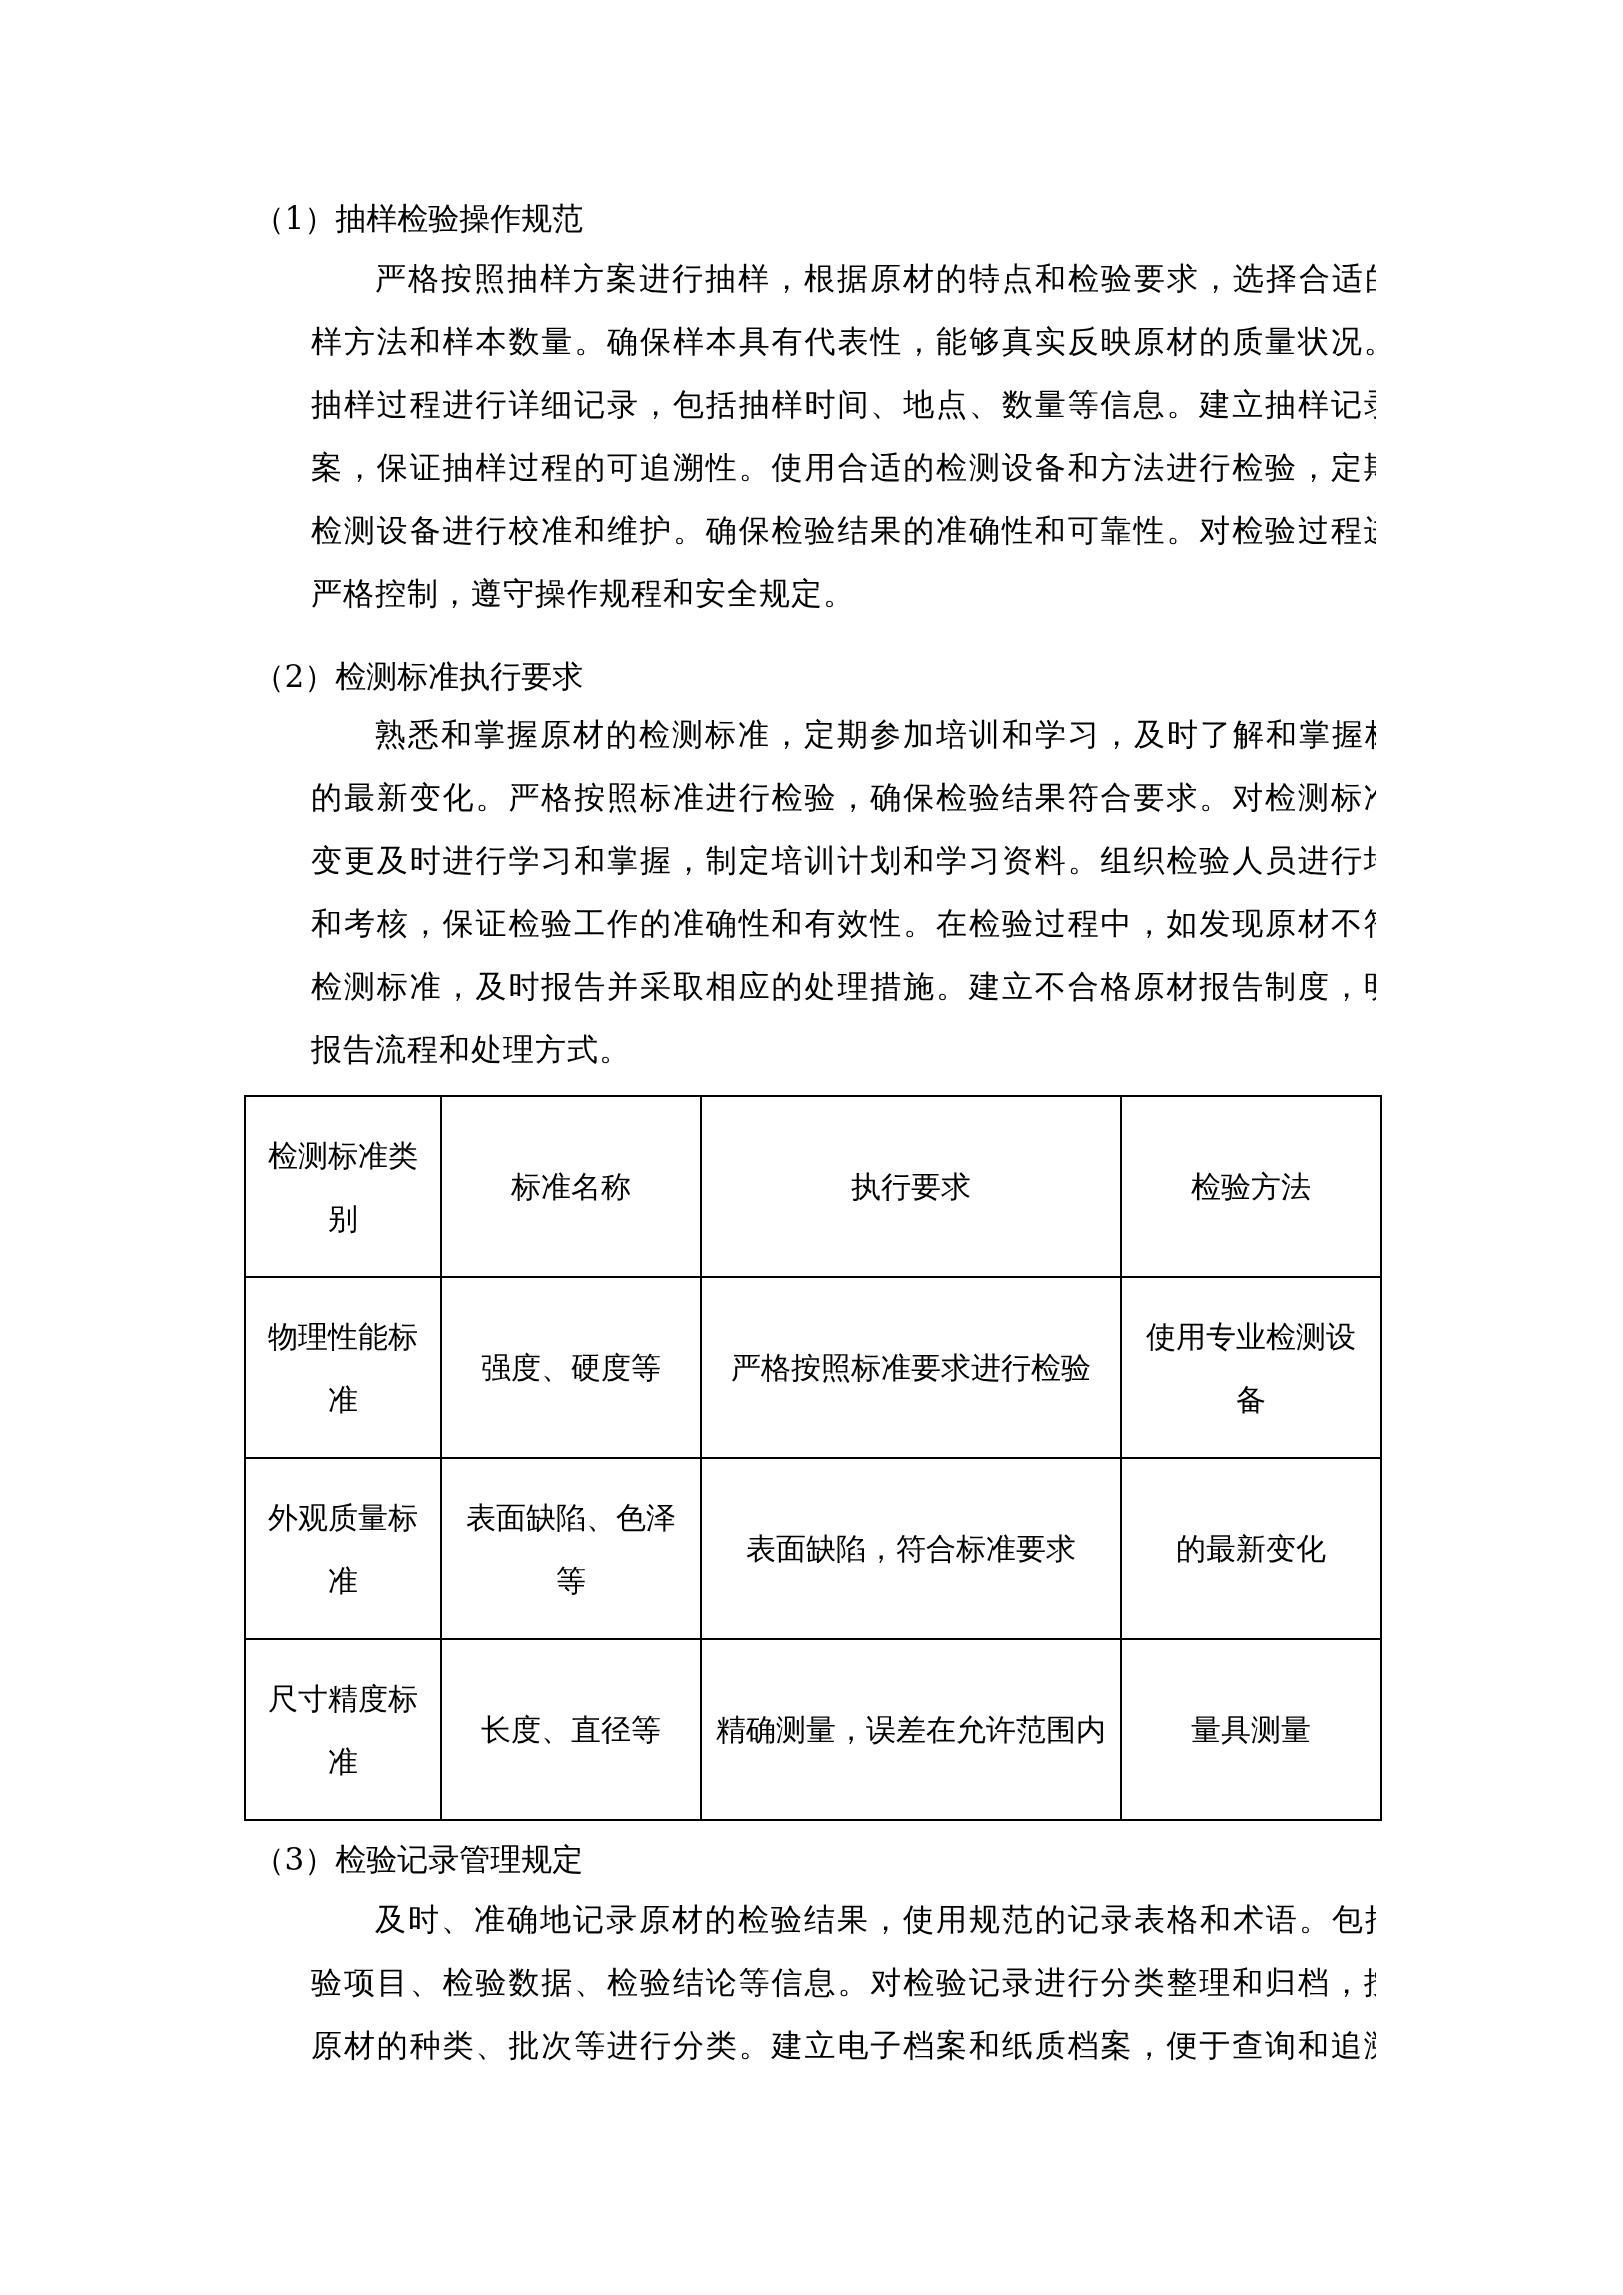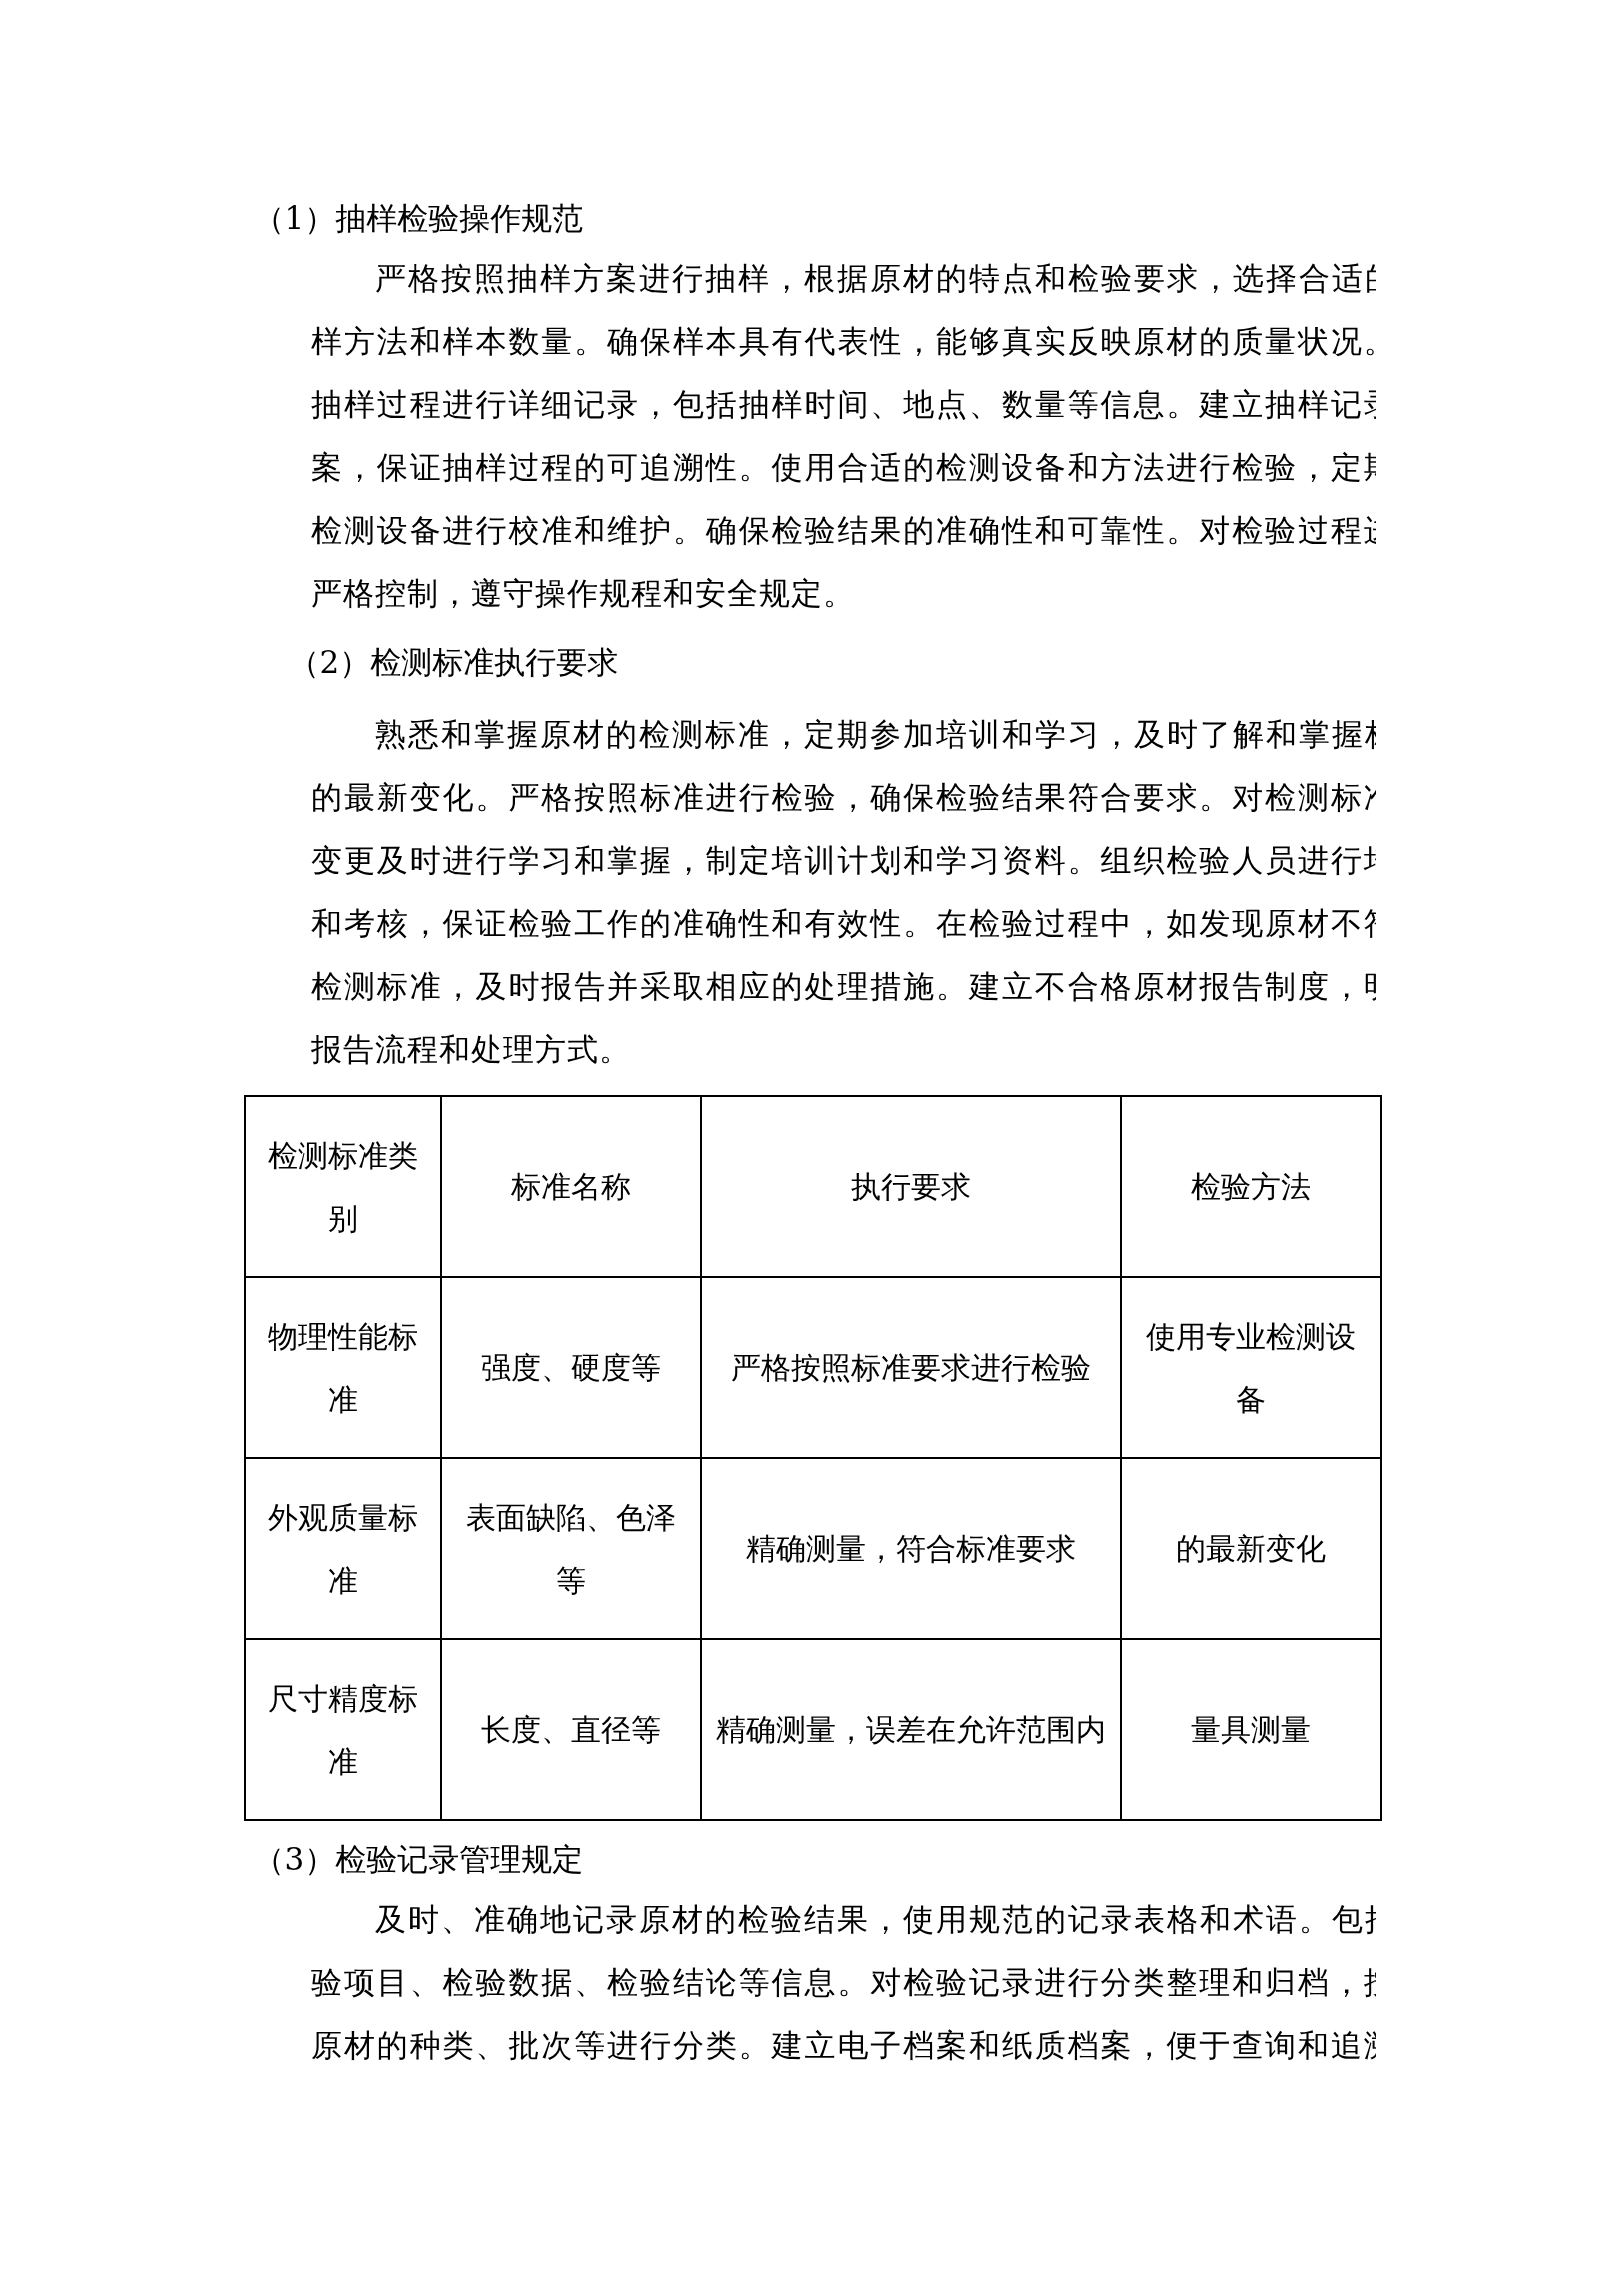--- a/index.html
+++ b/index.html
@@ -44,21 +44,21 @@
   <div class="block heading" style="top:187px;">（1）抽样检验操作规范</div>
   <div class="block para" style="top:247px;">
     <span class="ln first" style="letter-spacing: 2px;">严格按照抽样方案进行抽样，根据原材的特点和检验要求，选择合适的抽</span>
     <span class="ln" style="letter-spacing: 1.9px;">样方法和样本数量。确保样本具有代表性，能够真实反映原材的质量状况。对</span>
     <span class="ln" style="letter-spacing: 1.9px;">抽样过程进行详细记录，包括抽样时间、地点、数量等信息。建立抽样记录档</span>
     <span class="ln" style="letter-spacing: 1.9px;">案，保证抽样过程的可追溯性。使用合适的检测设备和方法进行检验，定期对</span>
     <span class="ln" style="letter-spacing: 1.9px;">检测设备进行校准和维护。确保检验结果的准确性和可靠性。对检验过程进行</span>
     <span class="ln last">严格控制，遵守操作规程和安全规定。</span>
   </div>
 
-  <div class="block heading" style="top:631px;margin-left:35px;">（2）检测标准执行要求</div>
+  <div class="block heading" style="top:645px;">（2）检测标准执行要求</div>
   <div class="block para" style="top:703px;">
     <span class="ln first" style="letter-spacing: 2px;">熟悉和掌握原材的检测标准，定期参加培训和学习，及时了解和掌握标准</span>
     <span class="ln" style="letter-spacing: 1.9px;">的最新变化。严格按照标准进行检验，确保检验结果符合要求。对检测标准的</span>
     <span class="ln" style="letter-spacing: 1.9px;">变更及时进行学习和掌握，制定培训计划和学习资料。组织检验人员进行培训</span>
     <span class="ln" style="letter-spacing: 1.9px;">和考核，保证检验工作的准确性和有效性。在检验过程中，如发现原材不符合</span>
     <span class="ln" style="letter-spacing: 1.9px;">检测标准，及时报告并采取相应的处理措施。建立不合格原材报告制度，明确</span>
     <span class="ln last">报告流程和处理方式。</span>
   </div>
 
   <table class="std">
@@ -77,21 +77,21 @@
     </tr>
     <tr>
       <td>物理性能标准</td>
       <td>强度、硬度等</td>
       <td>严格按照标准要求进行检验</td>
       <td>使用专业检测设备</td>
     </tr>
     <tr>
       <td>外观质量标准</td>
       <td>表面缺陷、色泽等</td>
-      <td>精确测量，符合标准要求</td>
+      <td>表面缺陷，符合标准要求</td>
       <td>的最新变化</td>
     </tr>
     <tr>
       <td>尺寸精度标准</td>
       <td>长度、直径等</td>
       <td>精确测量，误差在允许范围内</td>
       <td>量具测量</td>
     </tr>
   </tbody>
     </table>

